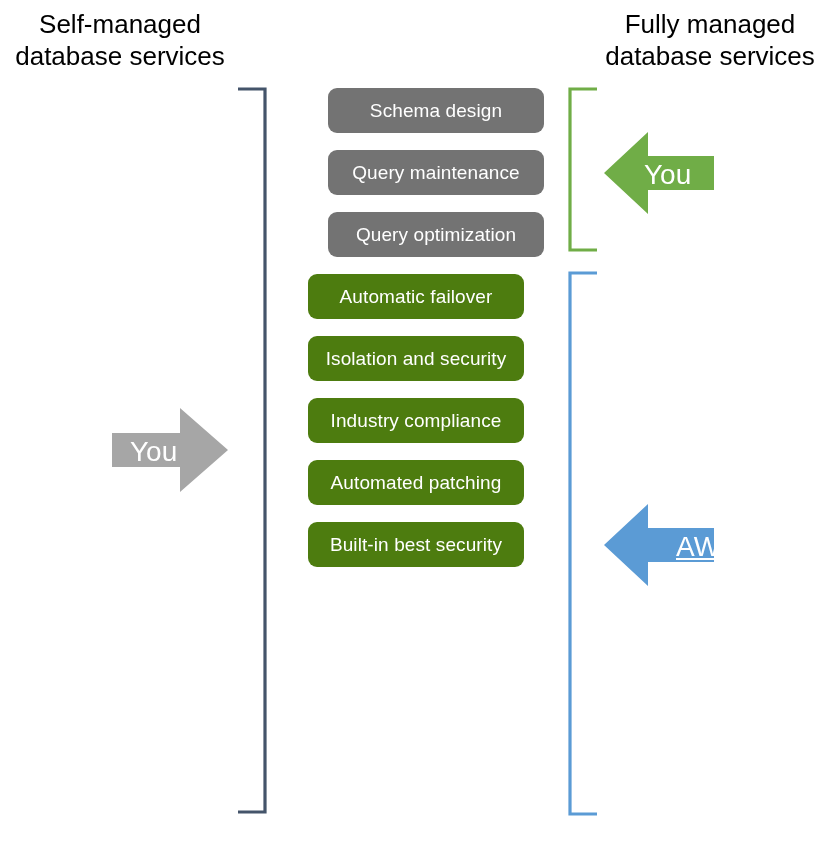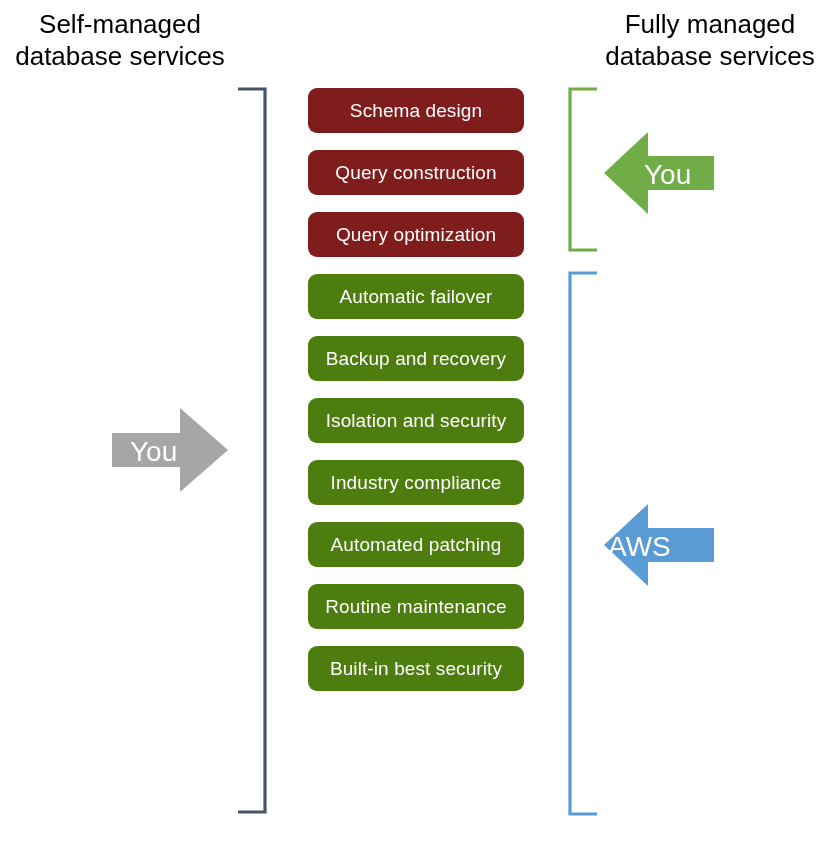--- a/index.html
+++ b/index.html
@@ -53,21 +53,21 @@
     display: flex;
     align-items: center;
     justify-content: center;
     color: #ffffff;
     font-family: "Liberation Sans", sans-serif;
     font-size: 19px;
     font-weight: 400;
     letter-spacing: 0.1px;
     box-sizing: border-box;
   }
-  .pill.green { background: #7f1d1d; }
+  .pill.green { background: #737373; margin-left: 20px; }
   .pill.blue  { background: #4d7c0f; }
 
   
   .bracket-svg {
     position: absolute;
     left: 0;
     top: 0;
     width: 832px;
     height: 841px;
     pointer-events: none;
@@ -86,21 +86,21 @@
     white-space: nowrap;
   }
 
   #arrow-you-left      { left: 112px; top: 408px; width: 116px; height: 84px; }
   #arrow-you-left-label{ left: 130px; top: 436px; }
 
   #arrow-you-right      { left: 604px; top: 132px; width: 110px; height: 82px; }
   #arrow-you-right-label{ left: 644px; top: 159px; }
 
   #arrow-aws-right      { left: 604px; top: 504px; width: 110px; height: 82px; }
-  #arrow-aws-right-label{ left: 608px; top: 531px; }
+  #arrow-aws-right-label{ left: 676px; top: 531px; text-decoration: underline; }
 </style>
 </head>
 <body>
 
 <div class="stage">
 
   <div class="heading" id="heading-left">Self-managed
 database services</div>
 
   <div class="heading" id="heading-right">Fully managed
@@ -110,28 +110,26 @@
 
     <path d="M 238 89 L 265 89 L 265 812 L 238 812" fill="none" stroke="#44546A" stroke-width="3.2" stroke-linecap="butt" stroke-linejoin="miter"></path>
 
     <path d="M 597 89 L 570 89 L 570 250 L 597 250" fill="none" stroke="#70AD47" stroke-width="3.2" stroke-linecap="butt" stroke-linejoin="miter"></path>
 
     <path d="M 597 273 L 570 273 L 570 814 L 597 814" fill="none" stroke="#5B9BD5" stroke-width="3.2" stroke-linecap="butt" stroke-linejoin="miter"></path>
   </svg>
 
   <div class="pill-stack">
     <div class="pill green">Schema design</div>
-    <div class="pill green">Query construction</div>
+    <div class="pill green">Query maintenance</div>
     <div class="pill green">Query optimization</div>
     <div class="pill blue">Automatic failover</div>
-    <div class="pill blue">Backup and recovery</div>
     <div class="pill blue">Isolation and security</div>
     <div class="pill blue">Industry compliance</div>
     <div class="pill blue">Automated patching</div>
-    <div class="pill blue">Routine maintenance</div>
     <div class="pill blue">Built-in best security</div>
   </div>
 
   <svg class="arrow" id="arrow-you-left" viewBox="0 0 116 84">
     <polygon points="0,25 68,25 68,0 116,42 68,84 68,59 0,59" fill="#A6A6A6"></polygon>
   </svg>
   <div class="arrow-label" id="arrow-you-left-label">You</div>
 
   <svg class="arrow" id="arrow-you-right" viewBox="0 0 110 82">
     <polygon points="110,24 44,24 44,0 0,41 44,82 44,58 110,58" fill="#70AD47"></polygon>

